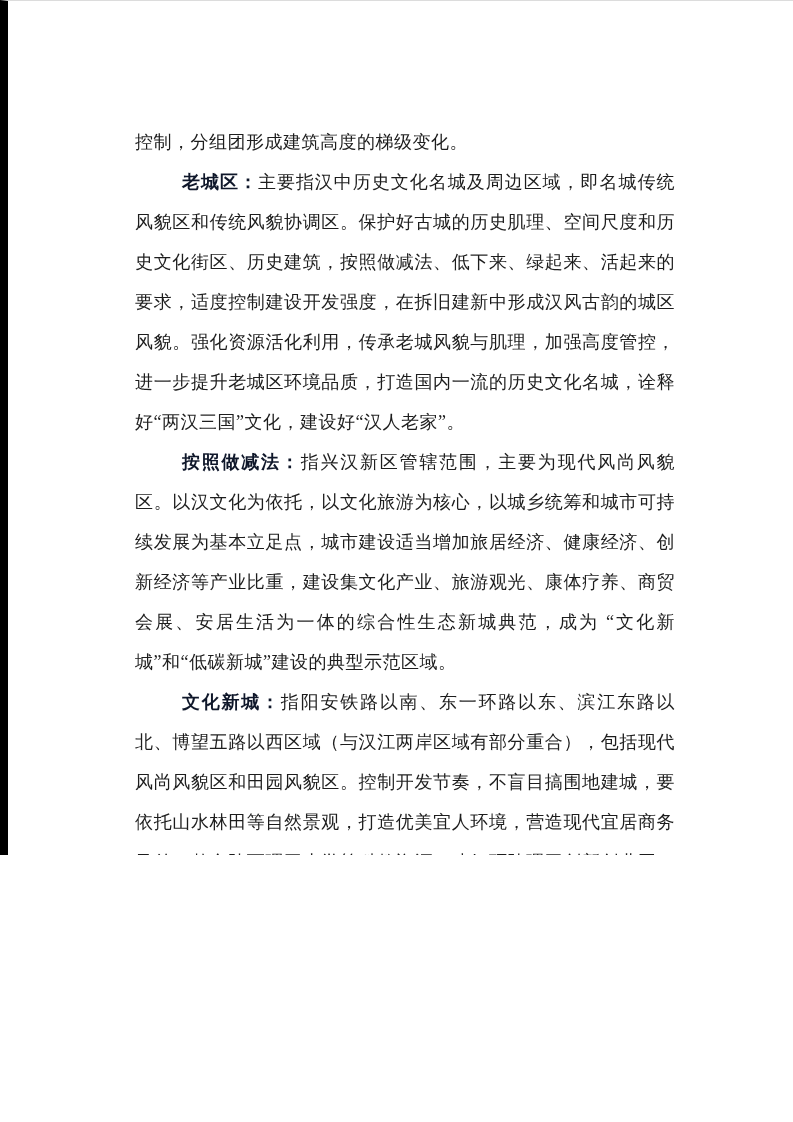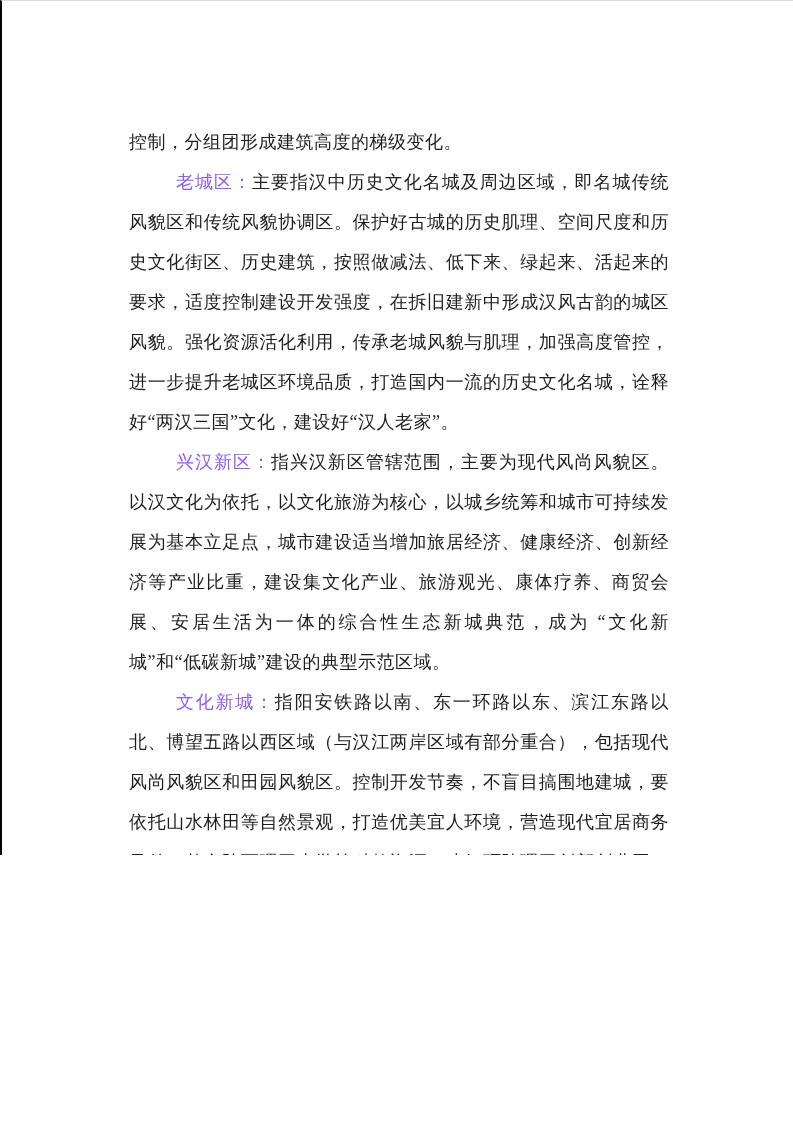--- a/index.html
+++ b/index.html
@@ -6,21 +6,21 @@
     margin: 0;
     padding: 0;
     background: #ffffff;
   }
   .page {
     position: relative;
     width: 793px;
     height: 855px;
     background: #ffffff;
     box-sizing: border-box;
-    border-left: 2px solid #000000;
+    border-left: 8px solid #000000;
     border-top: 1px solid #dcdcdc;
     overflow: hidden;
     font-family: "Liberation Serif", "DejaVu Serif", serif;
     color: #1d1d1d;
   }
   .content {
     position: absolute;
     left: 127px;
     top: 121px;
     width: 540px;
@@ -31,22 +31,22 @@
     text-justify: inter-character;
   }
   .para {
     margin: 0;
     padding: 0;
   }
   .para.indent {
     text-indent: 47px;
   }
   .lead {
-    font-weight: normal;
-    color: #8b5cf6;
+    font-weight: bold;
+    color: #0f172a;
   }
   .page-number {
     position: absolute;
     left: 127px;
     width: 540px;
     top: 1035px;
     text-align: center;
     font-size: 16px;
     line-height: 20px;
     color: #222222;
@@ -56,20 +56,20 @@
 </head>
 <body>
 
 <div class="page">
   <div class="content">
 
     <p class="para"><span class="body-text">控制，分组团形成建筑高度的梯级变化。</span></p>
 
     <p class="para indent"><span class="lead">老城区：</span><span class="body-text">主要指汉中历史文化名城及周边区域，即名城传统风貌区和传统风貌协调区。保护好古城的历史肌理、空间尺度和历史文化街区、历史建筑，按照做减法、低下来、绿起来、活起来的要求，适度控制建设开发强度，在拆旧建新中形成汉风古韵的城区风貌。强化资源活化利用，传承老城风貌与肌理，加强高度管控，进一步提升老城区环境品质，打造国内一流的历史文化名城，诠释好“两汉三国”文化，建设好“汉人老家”。</span></p>
 
-    <p class="para indent"><span class="lead">兴汉新区：</span><span class="body-text">指兴汉新区管辖范围，主要为现代风尚风貌区。以汉文化为依托，以文化旅游为核心，以城乡统筹和城市可持续发展为基本立足点，城市建设适当增加旅居经济、健康经济、创新经济等产业比重，建设集文化产业、旅游观光、康体疗养、商贸会展、安居生活为一体的综合性生态新城典范，成为 “文化新城”和“低碳新城”建设的典型示范区域。</span></p>
+    <p class="para indent"><span class="lead">按照做减法：</span><span class="body-text">指兴汉新区管辖范围，主要为现代风尚风貌区。以汉文化为依托，以文化旅游为核心，以城乡统筹和城市可持续发展为基本立足点，城市建设适当增加旅居经济、健康经济、创新经济等产业比重，建设集文化产业、旅游观光、康体疗养、商贸会展、安居生活为一体的综合性生态新城典范，成为 “文化新城”和“低碳新城”建设的典型示范区域。</span></p>
 
     <p class="para indent"><span class="lead">文化新城：</span><span class="body-text">指阳安铁路以南、东一环路以东、滨江东路以北、博望五路以西区域（与汉江两岸区域有部分重合），包括现代风尚风貌区和田园风貌区。控制开发节奏，不盲目搞围地建城，要依托山水林田等自然景观，打造优美宜人环境，营造现代宜居商务风貌。整合陕西理工大学等科教资源，建好环陕理工创新创业园，发展商务金融、休闲服务、创新创业等功能，成为“现代化区域中心城市”的重要产业引擎。</span></p>
 
   </div>
 
   <div class="page-number">137</div>
 </div>
 
 </body></html>

